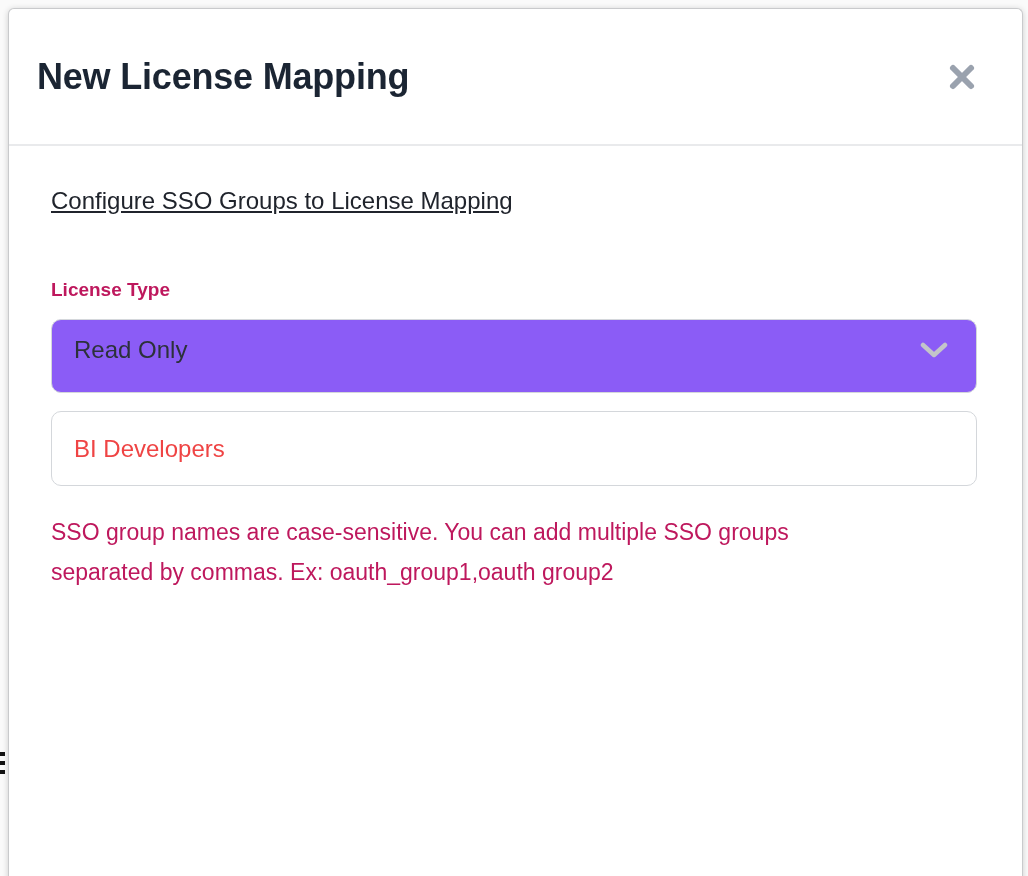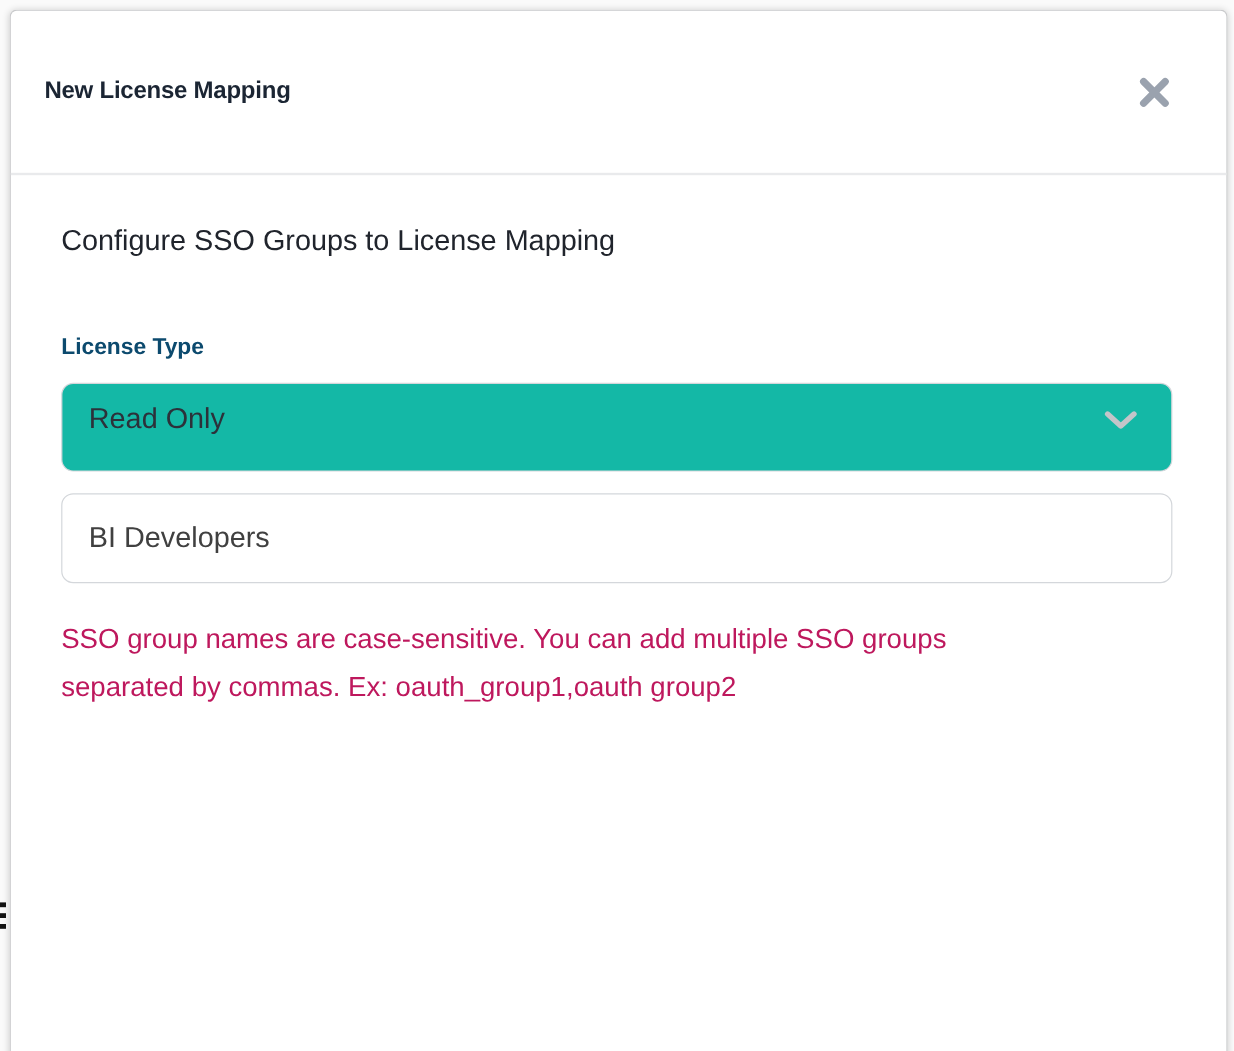--- a/index.html
+++ b/index.html
@@ -36,65 +36,65 @@
     box-shadow: 0 1px 6px rgba(0,0,0,0.18);
   }
 
   .modal-header {
     height: 137px;
     display: flex; align-items: center; justify-content: space-between;
     padding: 0 42px 0 28px;
     border-bottom: 2px solid #e9eaec;
   }
   .modal-title {
-    font-size: 20px; font-weight: bold;
+    font-size: 36px; font-weight: bold;
     color: #1b2533; letter-spacing: -0.2px;
   }
   .close-btn {
     background: none; border: none; cursor: pointer;
     width: 36px; height: 36px;
     display: flex; align-items: center; justify-content: center;
     padding: 0;
   }
   .close-btn svg { display: block; }
 
   .modal-body { padding: 0 45px 0 42px; }
 
   .section-heading {
     margin-top: 41px;
-    font-size: 24px; color: #20242c;
+    font-size: 24px; color: #20242c; text-decoration: underline;
   }
 
   .field-label {
     display: block;
-    font-size: 19px; font-weight: bold; color: #0c4a6e;
+    font-size: 19px; font-weight: bold; color: #be185d;
   }
   .label-license { margin-top: 64px; }
   .label-sso { margin-top: 62px; }
 
   .select-box {
     margin-top: 18px;
     height: 74px; width: 100%;
-    background: #14b8a6;
+    background: #8b5cf6;
     border: 1px solid #d4d7db; border-radius: 10px;
     display: flex; align-items: center; justify-content: space-between;
     padding: 0 28px 12px 22px;
     cursor: pointer;
   }
   .select-value { font-size: 24px; color: #2c313a; }
   .chevron svg { display: block; }
 
   .text-input {
     margin-top: 18px;
     height: 75px; width: 100%;
     background: #ffffff;
     border: 1px solid #d4d7db; border-radius: 10px;
     padding: 0 22px;
     font-family: "Liberation Sans", "DejaVu Sans", sans-serif;
-    font-size: 24px; color: #404040;
+    font-size: 24px; color: #ef4444;
     outline: none;
   }
 
   .help-text {
     margin-top: 26px;
     max-width: 845px;
     font-size: 23px; line-height: 40px;
     color: #be185d;
   }
 </style>

